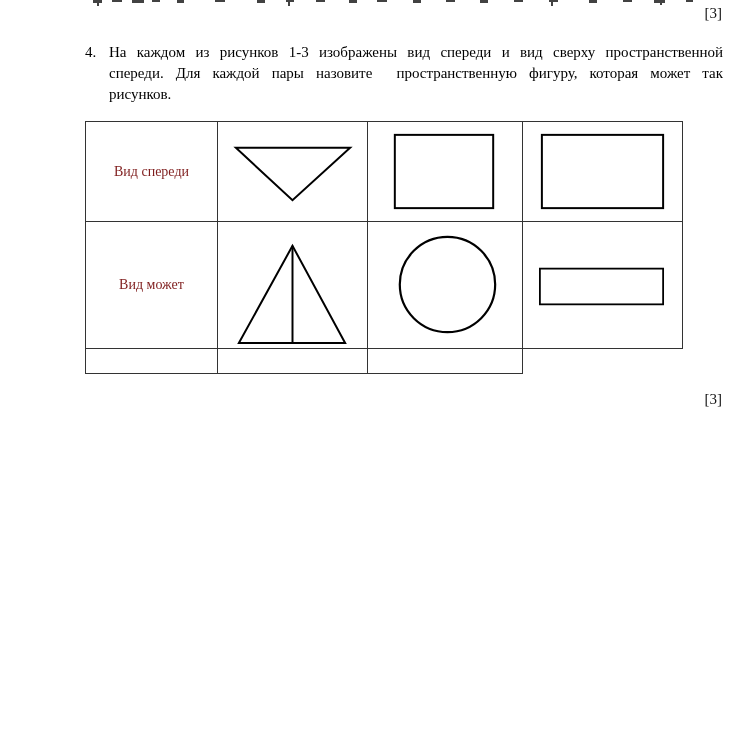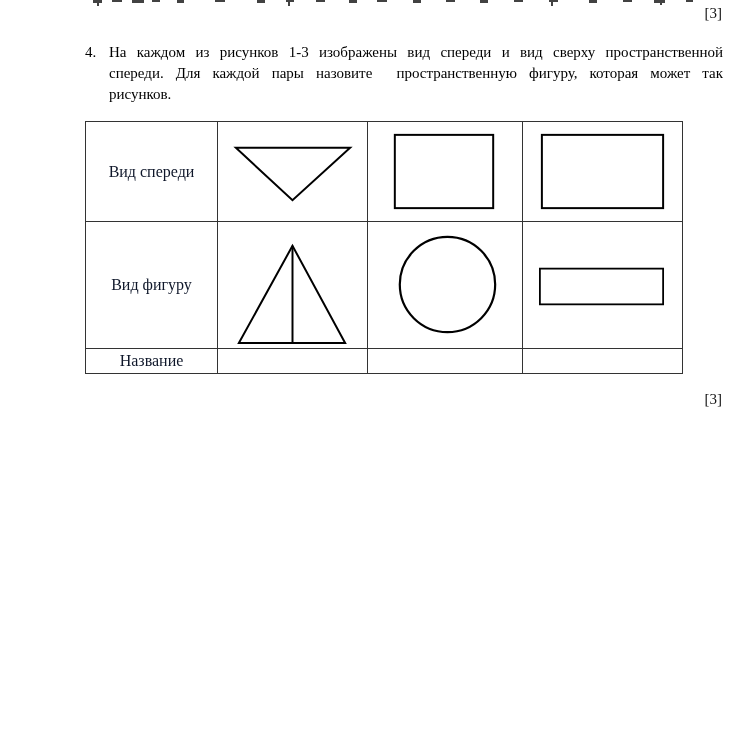--- a/index.html
+++ b/index.html
@@ -67,22 +67,22 @@
     border-right: 1px solid #333;
     border-bottom: 1px solid #333;
     box-sizing: border-box;
     position: relative;
     overflow: hidden;
   }
   .cell.label {
     display: flex;
     align-items: center;
     justify-content: center;
-    font-size: 16px;
-    color: #0f172a;
+    font-size: 14px;
+    color: #7f1d1d;
   }
   .cell svg { display: block; width: 100%; height: 100%; }
   .shape { fill: none; stroke: #000; }
 </style>
 </head>
 <body>
 
 <svg class="fragments" viewBox="0 0 750 7">
   <g fill="#222" opacity="0.85">
     <rect x="93" y="0" width="9" height="3"></rect>
@@ -138,41 +138,40 @@
       <rect class="shape" stroke-width="2" x="27" y="13" width="99" height="74"></rect>
     </svg>
   </div>
 
   <div class="cell">
     <svg viewBox="0 0 160 100" preserveAspectRatio="none">
       <rect class="shape" stroke-width="2" x="19" y="13" width="122" height="74"></rect>
     </svg>
   </div>
 
-  <div class="cell label">Вид фигуру</div>
+  <div class="cell label">Вид может</div>
 
   <div class="cell">
     <svg viewBox="0 0 150 127" preserveAspectRatio="none">
       <polygon class="shape" stroke-width="2" points="75,24 21,122 128,122"></polygon>
       <line class="shape" stroke-width="2" x1="75" y1="24" x2="75" y2="122"></line>
     </svg>
   </div>
 
   <div class="cell">
     <svg viewBox="0 0 155 127" preserveAspectRatio="none">
       <circle class="shape" stroke-width="2.2" cx="80" cy="63" r="48"></circle>
     </svg>
   </div>
 
   <div class="cell">
     <svg viewBox="0 0 160 127" preserveAspectRatio="none">
       <rect class="shape" stroke-width="1.8" x="17" y="47" width="124" height="36"></rect>
     </svg>
   </div>
 
-  <div class="cell label">Название</div>
   <div class="cell"></div>
   <div class="cell"></div>
   <div class="cell"></div>
 
 </div>
 
 <div class="score bottom">[3]</div>
 
 </body></html>

